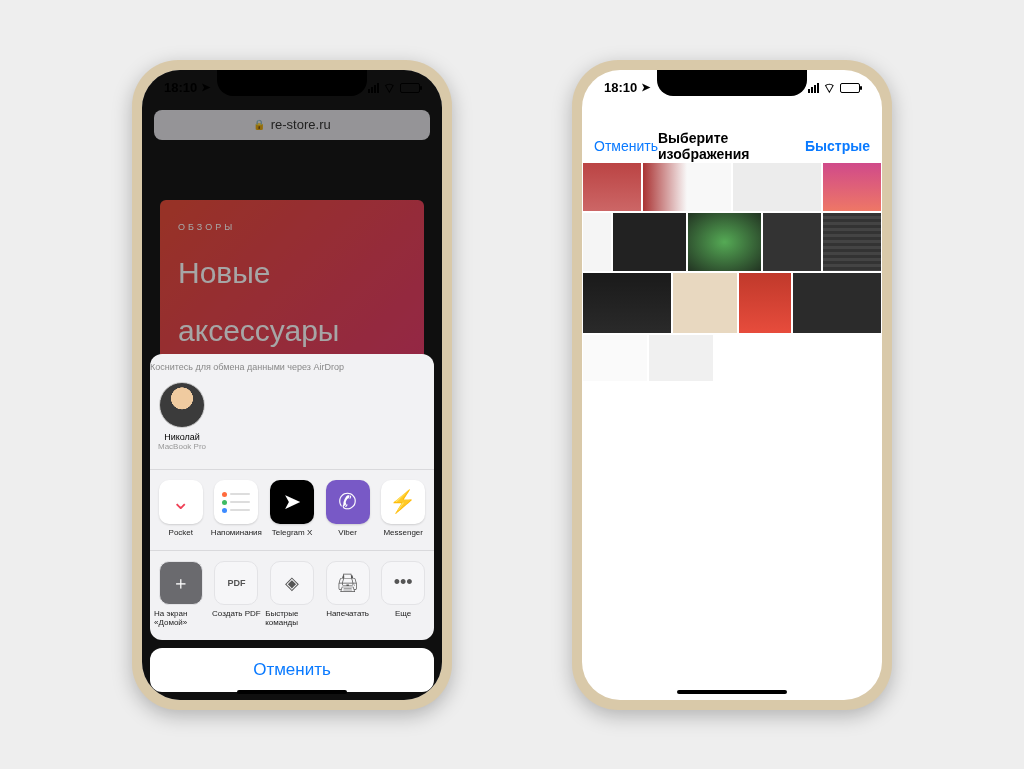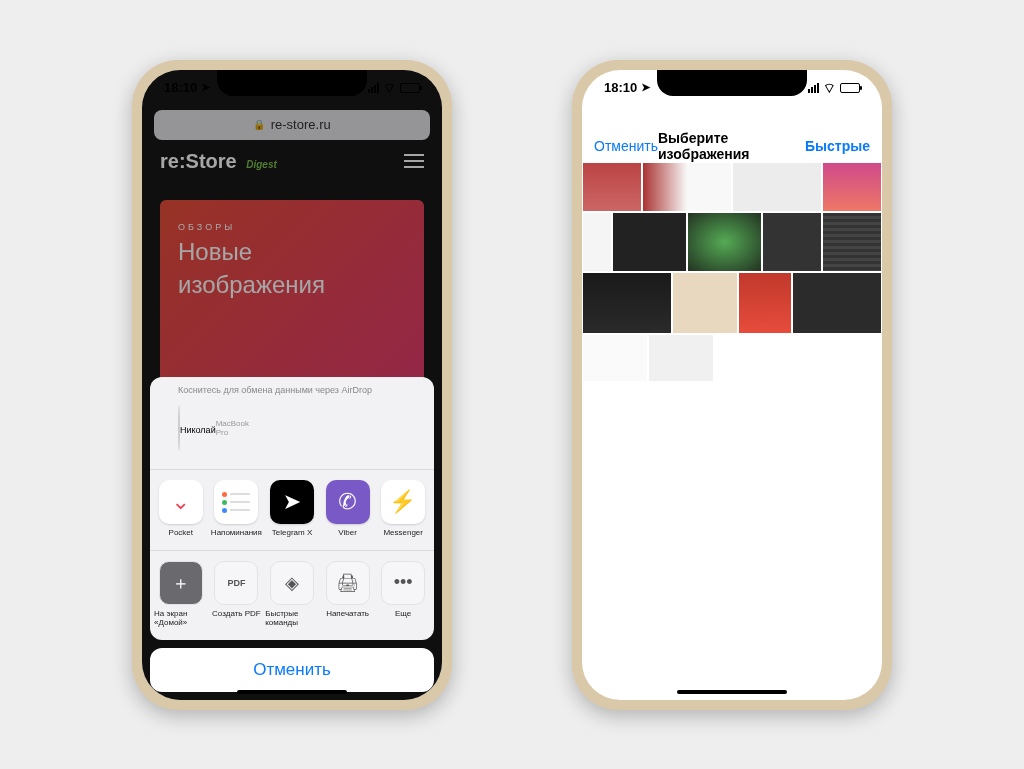--- a/index.html
+++ b/index.html
@@ -82,40 +82,40 @@
     padding:0 18px; color:#fff;
   }
   .logo{font-size:20px; font-weight:600;}
   .logo .digest{font-size:10px;color:#7bbf4c;font-style:italic;margin-left:4px;}
   .hamburger{display:flex;flex-direction:column;gap:4px;}
   .hamburger span{width:20px;height:2px;background:#fff;}
   .hero{
     position:absolute; top:130px; left:18px; right:18px; height:200px;
     background:linear-gradient(135deg,#e94e3a,#e23b6f);
     border-radius:6px; color:#fff; padding:22px 18px;
-    display:flex; flex-direction:column; gap:6px;
+    display:flex; flex-direction:column; gap:24px;
   }
   .hero-tag{font-size:9px; letter-spacing:3px; color:#fff;}
-  .hero-title{font-size:24px; font-weight:400; line-height:1.15;}
+  .hero-title{font-size:30px; font-weight:400; line-height:1.15;}
 
   .dim-overlay{position:absolute; top:0;left:0;right:0;bottom:0;background:rgba(0,0,0,0.35);}
 
   .share-sheet{
     position:absolute; left:8px; right:8px; bottom:8px;
     display:flex; flex-direction:column; gap:8px;
   }
   .sheet-card{
     background:#f2f2f4; border-radius:12px; overflow:hidden;
   }
   .airdrop-row{
-    padding:8px 28px;
+    padding:8px 0;
     font-size:9px; color:#888; text-align:left;
   }
   .airdrop-contact{
-    display:flex; flex-direction:row; align-items:center;
+    display:flex; flex-direction:column; align-items:center;
     width:64px; padding:6px 0 10px;
   }
   .avatar{
     width:46px;height:46px;border-radius:50%;
     background:radial-gradient(circle at 50% 35%, #f0cba0 30%, #3b3b3b 31%);
     border:1px solid #ccc;
   }
   .contact-name{font-size:9px;color:#000;margin-top:4px;}
   .contact-sub{font-size:8px;color:#999;}
   .sep{height:1px;background:#d9d9dc;}
@@ -200,35 +200,24 @@
         <span class="wifi-icon"></span>
         <span class="battery"><span class="battery-fill"></span></span>
       </div>
     </div>
 
     <div class="safari-bg"></div>
     <div class="urlbar">
       <span class="lock-icon">🔒</span>
       <span>re-store.ru</span>
     </div>
-    <div class="site-header">
-      <div class="logo">
-        <span>re:Store</span>
-        <span class="digest">Digest</span>
-      </div>
-      <div class="hamburger">
-          <span></span>
-          <span></span>
-          <span></span>
-        </div>
-    </div>
     <div class="hero">
       <div class="hero-tag">ОБЗОРЫ</div>
       <div class="hero-title">Новые</div>
-      <div class="hero-title">изображения</div>
+      <div class="hero-title">аксессуары</div>
     </div>
 
     <div class="dim-overlay"></div>
 
     <div class="bottom-text">Как работает «Режим</div>
 
     <div class="share-sheet">
       <div class="sheet-card">
         <div class="airdrop-row">
           <div style="margin-bottom:4px;">Коснитесь для обмена данными через AirDrop</div>

